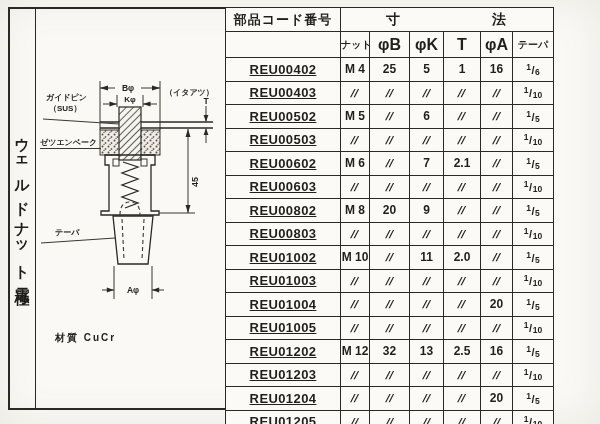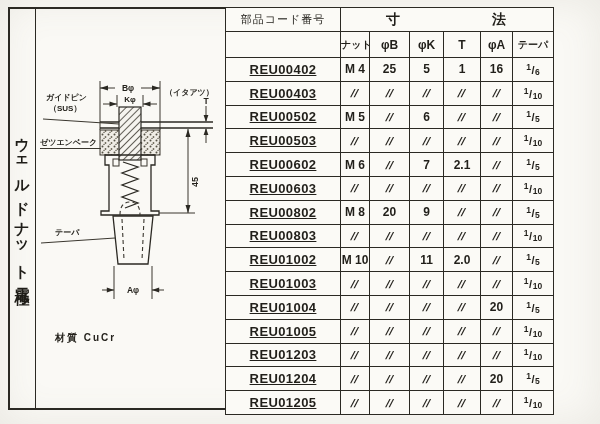--- a/index.html
+++ b/index.html
@@ -31,25 +31,25 @@
   
   table.spec{
     position:absolute;left:225px;top:7px;width:328px;height:408px;
     border-collapse:collapse;table-layout:fixed;
     background:#fbfaf6;color:#211f1a;
   }
   table.spec td,table.spec th{
     border:1.6px solid #2b2923;padding:0;text-align:center;
     overflow:hidden;white-space:nowrap;
   }
-  th.h-code{font-size:11px;font-weight:400;height:23px;letter-spacing:1px;}
+  th.h-code{font-size:13px;font-weight:700;height:23px;letter-spacing:1px;}
   th.h-dim{height:23px;}
   .dim-wrap{display:flex;justify-content:space-around;align-items:center;
     font-size:14px;font-weight:700;letter-spacing:2px;}
-  th.h-sub{height:25px;font-size:12px;font-weight:700;}
+  th.h-sub{height:25px;font-size:16px;font-weight:700;}
   th.h-sub.jp{font-size:10px;letter-spacing:0;}
   th.h-empty{height:25px;}
   td.c-code{font-size:13px;font-weight:700;letter-spacing:.4px;height:22.5px;text-decoration:underline;}
   td.c-val{font-size:12px;font-weight:600;}
   td .ditto{font-style:italic;font-size:11px;font-weight:700;letter-spacing:.5px;
     display:inline-block;transform:skewX(-8deg);}
   .fr{font-weight:700;text-align:right;}
   .fr .nu{font-size:8.5px;vertical-align:4px;}
   .fr .sl{font-size:11px;margin:0 .5px;}
   .fr .de{font-size:8.5px;vertical-align:-1px;}
@@ -301,20 +301,29 @@
         <tr>
           <td class="c-code">REU01005</td>
           <td class="c-val"><span class="ditto">//</span></td>
           <td class="c-val"><span class="ditto">//</span></td>
           <td class="c-val"><span class="ditto">//</span></td>
           <td class="c-val"><span class="ditto">//</span></td>
           <td class="c-val"><span class="ditto">//</span></td>
           <td class="c-val"><span class="fr"><span class="nu">1</span><span class="sl">/</span><span class="de">10</span></span></td>
         </tr>
         <tr>
+          <td class="c-code">REU01202</td>
+          <td class="c-val">M 12</td>
+          <td class="c-val">32</td>
+          <td class="c-val">13</td>
+          <td class="c-val">2.5</td>
+          <td class="c-val">16</td>
+          <td class="c-val"><span class="fr"><span class="nu">1</span><span class="sl">/</span><span class="de">5</span></span></td>
+        </tr>
+        <tr>
           <td class="c-code">REU01203</td>
           <td class="c-val"><span class="ditto">//</span></td>
           <td class="c-val"><span class="ditto">//</span></td>
           <td class="c-val"><span class="ditto">//</span></td>
           <td class="c-val"><span class="ditto">//</span></td>
           <td class="c-val"><span class="ditto">//</span></td>
           <td class="c-val"><span class="fr"><span class="nu">1</span><span class="sl">/</span><span class="de">10</span></span></td>
         </tr>
         <tr>
           <td class="c-code">REU01204</td>

